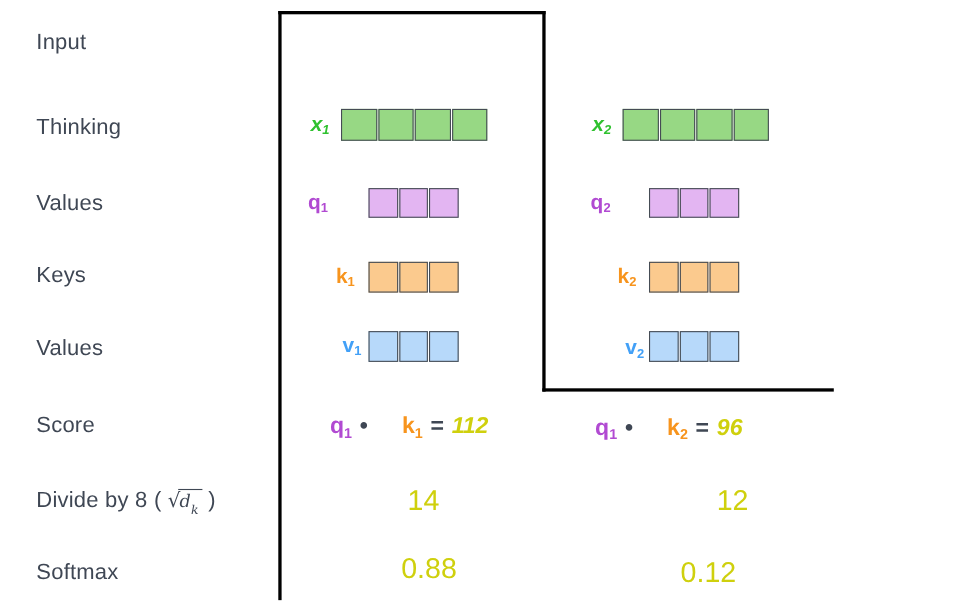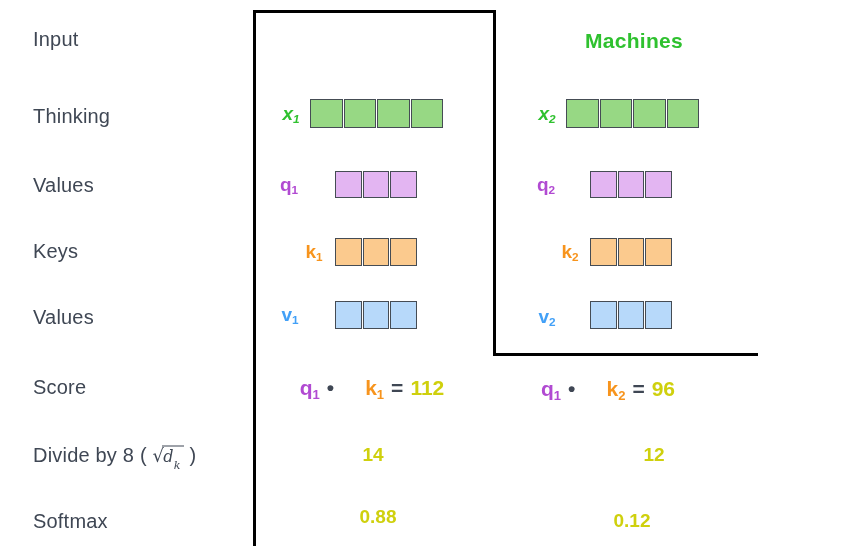--- a/index.html
+++ b/index.html
@@ -23,37 +23,37 @@
     font-size:21px;font-weight:bold;color:var(--green);letter-spacing:.3px;white-space:nowrap;
   }
   .vec-label{
     position:absolute;transform:translate(-50%,-50%);
     font-size:19px;font-weight:bold;white-space:nowrap;
   }
   .vec-label sub, .eq sub{
     font-size:.62em;line-height:0;position:relative;top:.28em;vertical-align:baseline;
   }
   .t-green{color:var(--green);font-style:italic;} .t-purple{color:var(--purple);}
-  .t-orange{color:var(--orange);margin-left:24px;} .t-blue{color:var(--blue);}
-  .t-yellow{color:var(--yellow);} .t-ink{color:var(--ink);}
+  .t-orange{color:var(--orange);margin-left:24px;} .t-blue{color:var(--blue);margin-left:30px;}
+  .t-yellow{color:var(--yellow);font-style:italic;} .t-ink{color:var(--ink);}
   .vec{position:absolute;display:flex;gap:1px;}
   .vec .cell{flex:1;border:1.5px solid var(--cellborder);}
   .vec.green .cell{background:var(--green-fill);}
   .vec.purple .cell{background:var(--purple-fill);}
   .vec.orange .cell{background:var(--orange-fill);}
   .vec.blue .cell{background:var(--blue-fill);}
   .line{position:absolute;background:var(--line);}
   .eq{
     position:absolute;transform:translate(-50%,-50%);
     font-size:21px;font-weight:bold;white-space:nowrap;
     display:inline-flex;gap:7px;align-items:baseline;
   }
   .num{
     position:absolute;transform:translate(-50%,-50%);
-    font-size:19px;font-weight:bold;color:var(--yellow);white-space:nowrap;
+    font-size:26px;font-weight:normal;color:var(--yellow);white-space:nowrap;margin-left:12px;
   }
   .sqrt-wrap{white-space:nowrap;}
   .sqrt-sym{font-family:"DejaVu Serif",serif;font-size:18px;}
   .radicand{
     font-family:"DejaVu Serif",serif;font-style:italic;font-size:16px;
     border-top:1.3px solid var(--ink);padding:0 3px 0 1px;margin-left:-2px;text-align:center;
   }
   .radicand sub{font-size:.7em;line-height:0;position:relative;top:.25em;font-style:italic;}
 </style>
 </head>
@@ -69,21 +69,20 @@
 
   <div class="row-label" style="top:39px">Input</div>
   <div class="row-label" style="top:116px">Thinking</div>
   <div class="row-label" style="top:185px">Values</div>
   <div class="row-label" style="top:251px">Keys</div>
   <div class="row-label" style="top:317px">Values</div>
   <div class="row-label" style="top:387px">Score</div>
   <div class="row-label sqrt-wrap" style="top:455px"><span>Divide by 8 ( </span><span class="sqrt-sym">√</span><span class="radicand"><span>d</span><sub>k</sub></span><span> )</span></div>
   <div class="row-label" style="top:521px">Softmax</div>
 
-  <div class="col-header" style="left:634px;top:41px">Machines</div>
 
   <div class="vec-label t-green" style="left:291px;top:114px"><span>x</span><sub>1</sub></div>
   <div class="vec green" style="left:310px;top:99px;width:133px;height:29px">
       <div class="cell"></div>
       <div class="cell"></div>
       <div class="cell"></div>
       <div class="cell"></div>
     </div>
 
   <div class="vec-label t-purple" style="left:289px;top:185px"><span>q</span><sub>1</sub></div>

